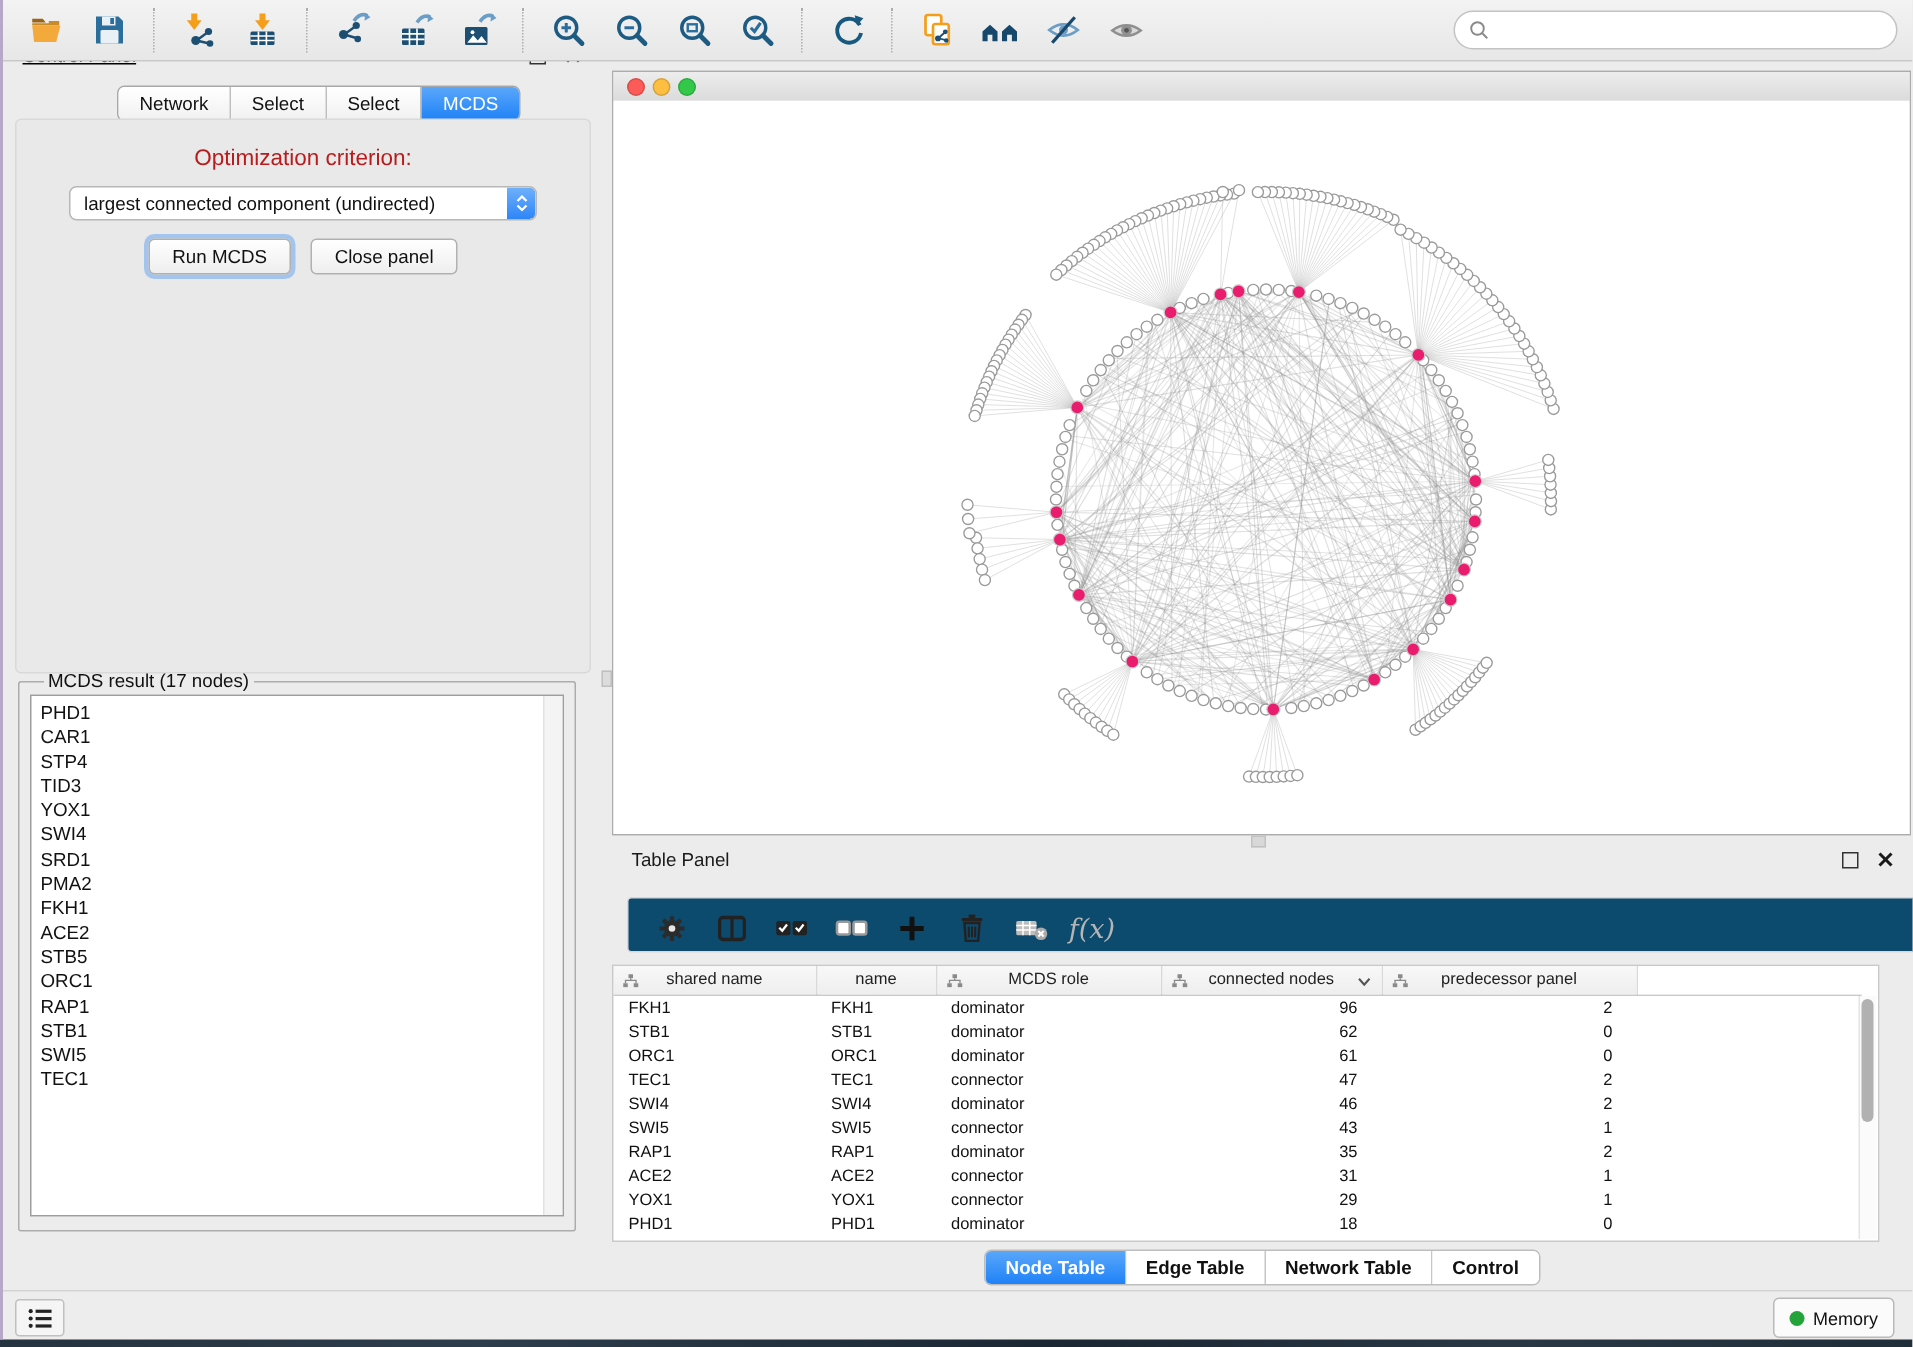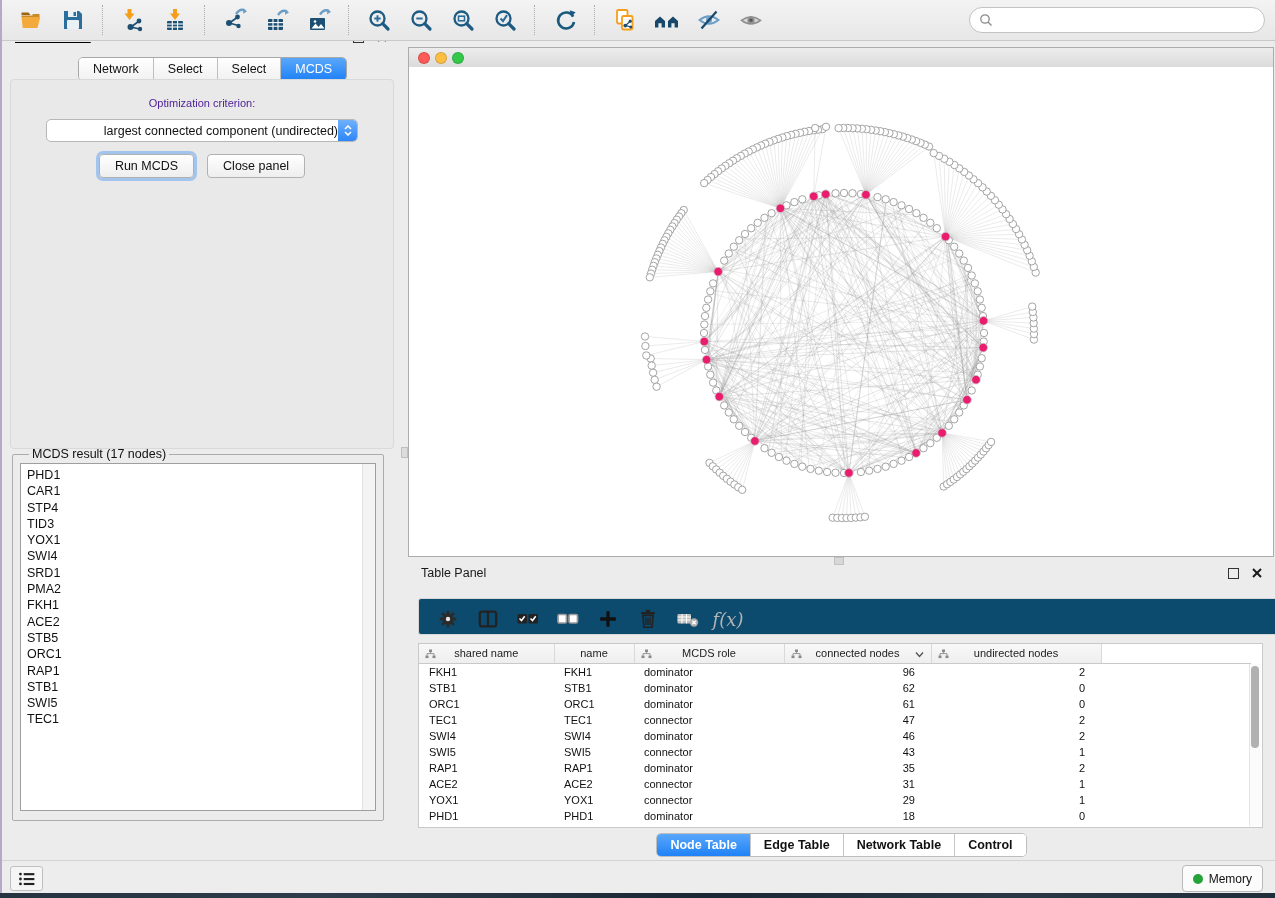--- a/index.html
+++ b/index.html
@@ -26,24 +26,24 @@
   
   #control-panel{position:absolute;left:2px;top:24px;width:398px;height:819px;background:#ECECEC;text-decoration:underline;}
   #cp-tabs{position:absolute;left:76px;top:33px;display:flex;border:1px solid #A8A8A8;border-radius:5px;
     overflow:hidden;background:#fff;}
   .cp-tab{padding:4px 14px;font-size:12.5px;color:#111;background:linear-gradient(#FFF,#F1F1F1);
     border-right:1px solid #BFBFBF;cursor:default;}
   .cp-tab:last-child{border-right:none;}
   .cp-tab.active{background:linear-gradient(#5AA7FA,#1F82F7);color:#fff;}
   #cp-content{position:absolute;left:8px;top:55px;width:382px;height:368px;background:#E9E9E9;
     border:1px solid #D9D9D9;border-radius:4px;}
-  .opt-label{margin-top:17px;text-align:center;font-size:11px;color:#4c1d95;}
+  .opt-label{margin-top:17px;text-align:center;font-size:15px;color:#b91c1c;}
   #criterion-dropdown{margin:10px auto 0;width:312px;height:23px;box-sizing:border-box;background:#fff;
     border:1px solid #B7B7B7;border-radius:5px;display:flex;align-items:stretch;overflow:hidden;}
-  .dd-text{flex:1;font-size:12.5px;color:#111;padding:4px 0 0 9px;white-space:nowrap;text-align:right;}
+  .dd-text{flex:1;font-size:12.5px;color:#111;padding:4px 0 0 9px;white-space:nowrap;}
   .dd-stepper{width:19px;background:linear-gradient(#6FB0FB,#2E86F7);display:flex;flex-direction:column;
     align-items:center;justify-content:center;gap:1px;border-radius:0 4px 4px 0;}
   .btn-row{margin-top:12px;display:flex;justify-content:center;gap:13px;}
   .cbtn{height:24px;border:1px solid #B1B1B1;border-radius:4px;background:linear-gradient(#FFF,#EEEEEE);
     font-size:12.5px;color:#111;padding:0 15px;font-family:"Liberation Sans",sans-serif;}
   #run-btn{box-shadow:0 0 0 3px rgba(106,166,238,.55);}
   #mcds-result{position:absolute;left:10px;top:423px;width:372px;height:374px;box-sizing:border-box;
     border:1px solid #ACACAC;border-radius:2px;margin:0;padding:0;}
   #mcds-result legend{font-size:12.5px;color:#111;margin-left:16px;padding:0 3px;}
   #mcds-list-wrap{position:absolute;left:7px;right:7px;top:2px;bottom:9px;background:#fff;
@@ -64,21 +64,21 @@
   .tl.yellow{background:#FDBE41;}
   .tl.green{background:#34C84A;}
   .net-title{position:absolute;left:0;right:0;text-align:center;font-size:12px;color:#111;pointer-events:none;}
   #net-canvas{position:absolute;left:0;right:0;top:19px;bottom:0;background:#fff;overflow:hidden;}
   
   #table-panel{position:absolute;left:408px;top:560px;width:867px;height:298px;background:#ECECEC;}
   #tp-handle{position:absolute;left:426px;top:-3px;width:8px;height:6px;background:#D8D8D8;border:1px solid #C2C2C2;}
   #tp-toolbar{position:absolute;left:10px;top:38px;width:977px;height:37px;box-sizing:border-box;
     background:#0c4a6e;border:1px solid #D7D7D7;border-radius:3px;display:flex;align-items:flex-end;padding-left:9px;}
   .tpbtn{width:40px;height:30px;display:flex;align-items:center;justify-content:center;}
-  #tp-tablewrap{position:absolute;left:10px;top:83px;width:845px;height:185px;box-sizing:border-box;
+  #tp-tablewrap{position:absolute;left:0;top:83px;width:845px;height:185px;box-sizing:border-box;
     background:#fff;border:1px solid #C9C9C9;overflow:hidden;}
   #node-table{border-collapse:collapse;table-layout:fixed;width:832px;font-size:11px;}
   #node-table th{height:19px;box-sizing:border-box;background:linear-gradient(#F8F8F8,#EEEEEE);
     border-right:1px solid #D9D9D9;border-bottom:1px solid #C9C9C9;font-weight:normal;color:#222;
     position:relative;text-align:center;font-size:11px;}
   #node-table th.filler{background:#fff;border-right:none;}
   .hicon{position:absolute;left:6px;top:5px;}
   .hsort{position:absolute;right:7px;top:7px;}
   #node-table td{height:16px;padding:0 0 0 10px;color:#111;white-space:nowrap;overflow:hidden;}
   #node-table td.num{text-align:right;padding:0 16px 0 0;}
@@ -1175,21 +1175,21 @@
                 <rect x="7.5" y="6.5" width="3" height="2.6" fill="#8A8A8A"></rect>
                 <path d="M5.5 3.1v1.5M2 6.5V4.6h7v1.9" stroke="#8A8A8A" stroke-width="0.9" fill="none"></path>
               </svg><span>connected nodes</span><svg width="9" height="7" viewBox="0 0 9 7" class="hsort">
                 <polyline points="1,1.5 4.5,5.5 8,1.5" stroke="#555" stroke-width="1.4" fill="none"></polyline>
               </svg></th>
             <th><svg width="11" height="10" viewBox="0 0 11 10" class="hicon">
                 <rect x="4" y="0.5" width="3" height="2.6" fill="#8A8A8A"></rect>
                 <rect x="0.5" y="6.5" width="3" height="2.6" fill="#8A8A8A"></rect>
                 <rect x="7.5" y="6.5" width="3" height="2.6" fill="#8A8A8A"></rect>
                 <path d="M5.5 3.1v1.5M2 6.5V4.6h7v1.9" stroke="#8A8A8A" stroke-width="0.9" fill="none"></path>
-              </svg><span>undirected nodes</span></th>
+              </svg><span>predecessor panel</span></th>
             <th class="filler"></th>
           </tr>
         </thead>
       <tbody id="table-body">
           <tr>
             <td>FKH1</td>
             <td>FKH1</td>
             <td>dominator</td>
             <td class="num">96</td>
             <td class="num">2</td>

